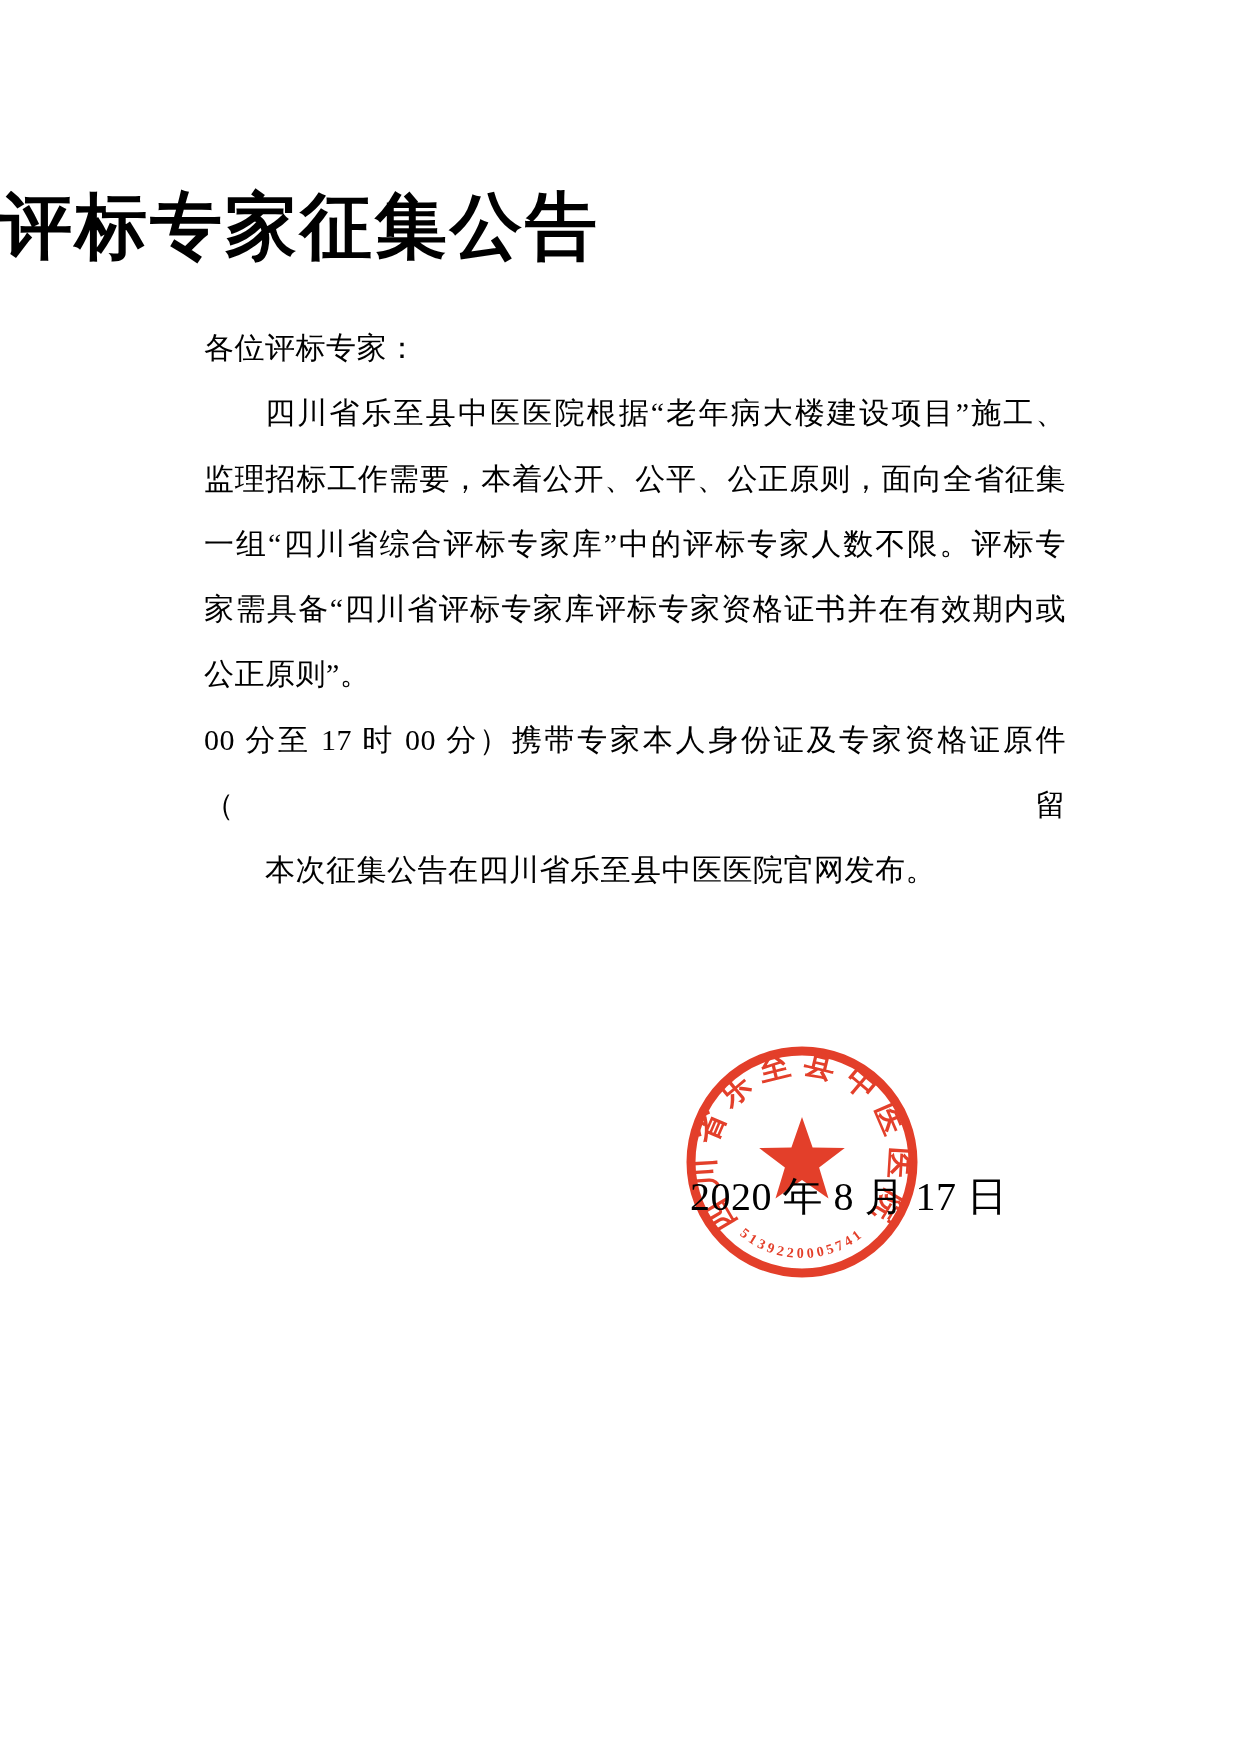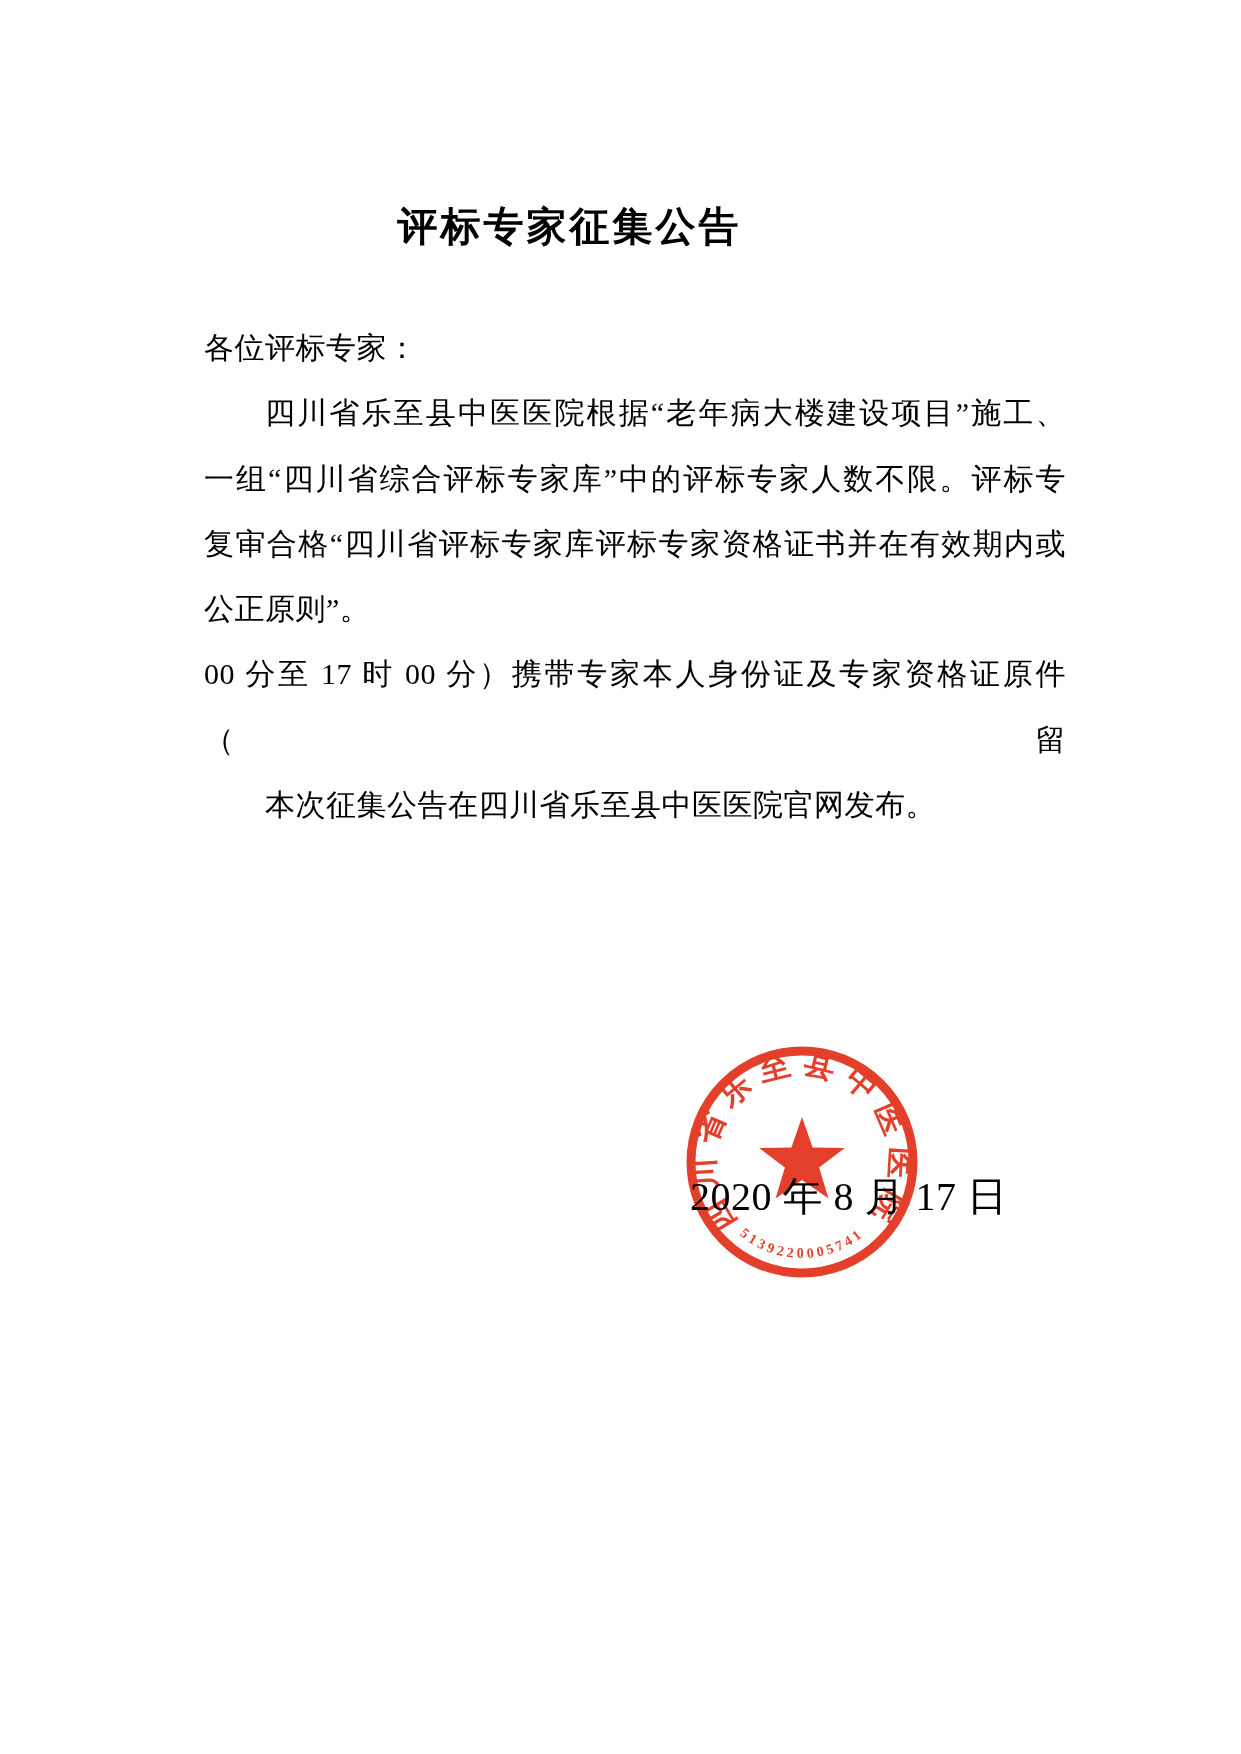--- a/index.html
+++ b/index.html
@@ -7,24 +7,24 @@
     position:relative;
     width:1241px;height:1754px;
     background:#ffffff;
     font-family:"Liberation Serif","DejaVu Serif",serif;
     color:#000;
     overflow:hidden;
   }
   .doc-title{
     position:absolute;
     top:192px;left:0;width:1139px;
-    text-align:center;
+    text-align:left;
     font-family:"DejaVu Sans","Liberation Sans",sans-serif;
     font-weight:900;
-    font-size:40px;line-height:68px;
+    font-size:72px;line-height:68px;
     letter-spacing:3px;
     color:#000;
   }
   .doc-body{
     position:absolute;
     left:204px;top:315px;width:862px;
     font-size:30px;
     line-height:65.3px;
     letter-spacing:0.5px;
   }
@@ -57,22 +57,23 @@
 </head>
 <body>
 
 <div class="page">
 
   <div class="doc-title">评标专家征集公告</div>
 
   <div class="doc-body">
     <div class="line">各位评标专家：</div>
     <div class="line just indent">四川省乐至县中医医院根据“老年病大楼建设项目”施工、</div>
+    <div class="line just">监理招标工作需要，本着公开、公平、公正原则，面向全省征集</div>
     <div class="line just">一组“四川省综合评标专家库”中的评标专家人数不限。评标专</div>
-    <div class="line just">复审合格“四川省评标专家库评标专家资格证书并在有效期内或</div>
+    <div class="line just">家需具备“四川省评标专家库评标专家资格证书并在有效期内或</div>
     <div class="line">公正原则”。</div>
     <div class="line just">00 分至 17 时 00 分）携带专家本人身份证及专家资格证原件（留</div>
     <div class="line indent">本次征集公告在四川省乐至县中医医院官网发布。</div>
   </div>
 
   <div class="doc-date">2020 年 8 月 17 日</div>
 
   <svg class="seal" viewBox="0 0 240 240" xmlns="http://www.w3.org/2000/svg">
     <defs>
       <path id="seal-top-arc" d="M 57.8 182.2 A 88 88 0 1 1 182.2 182.2" fill="none"></path>

